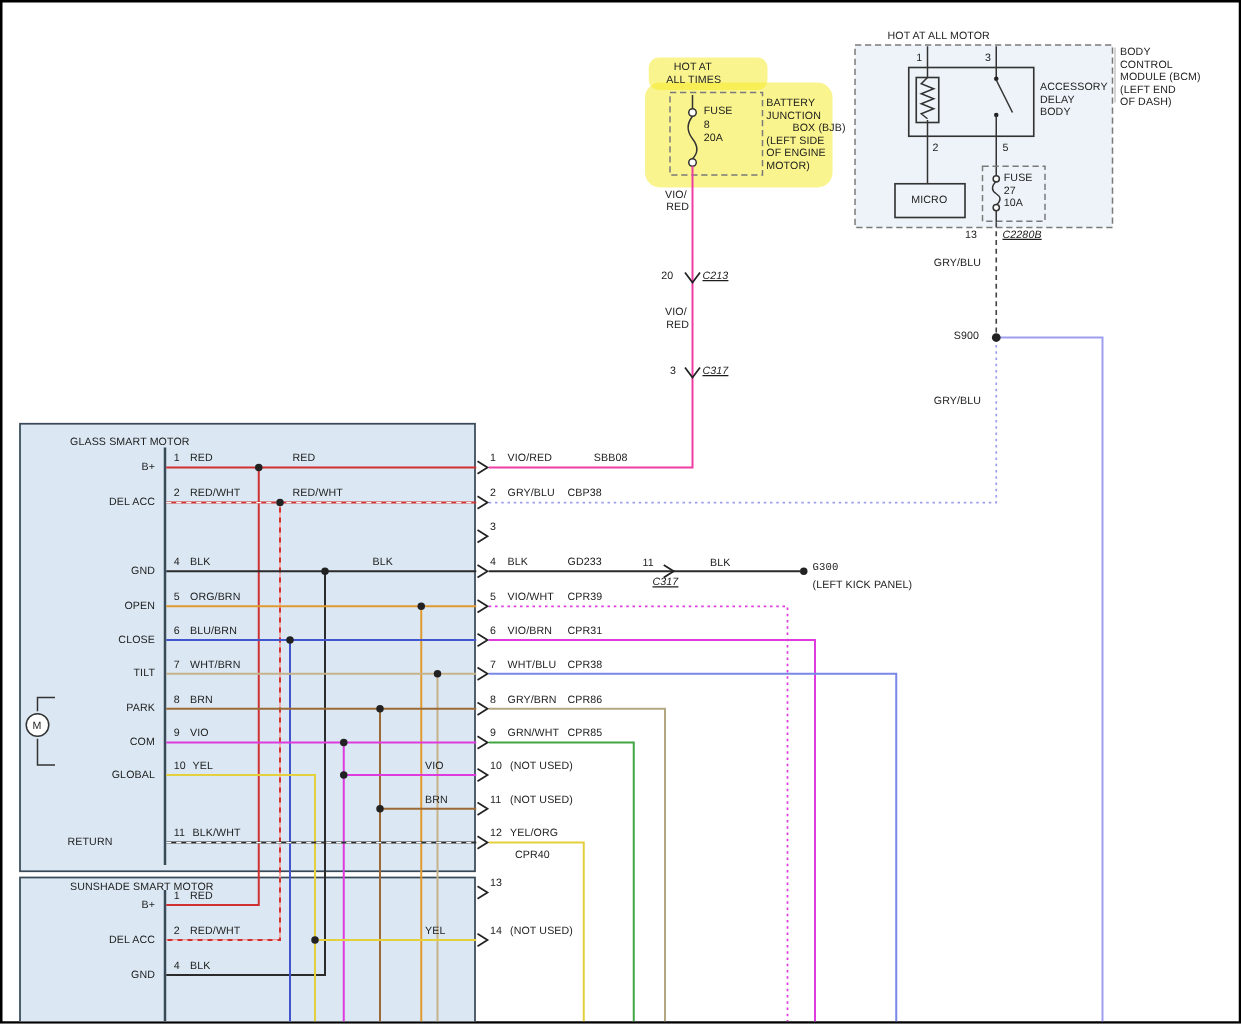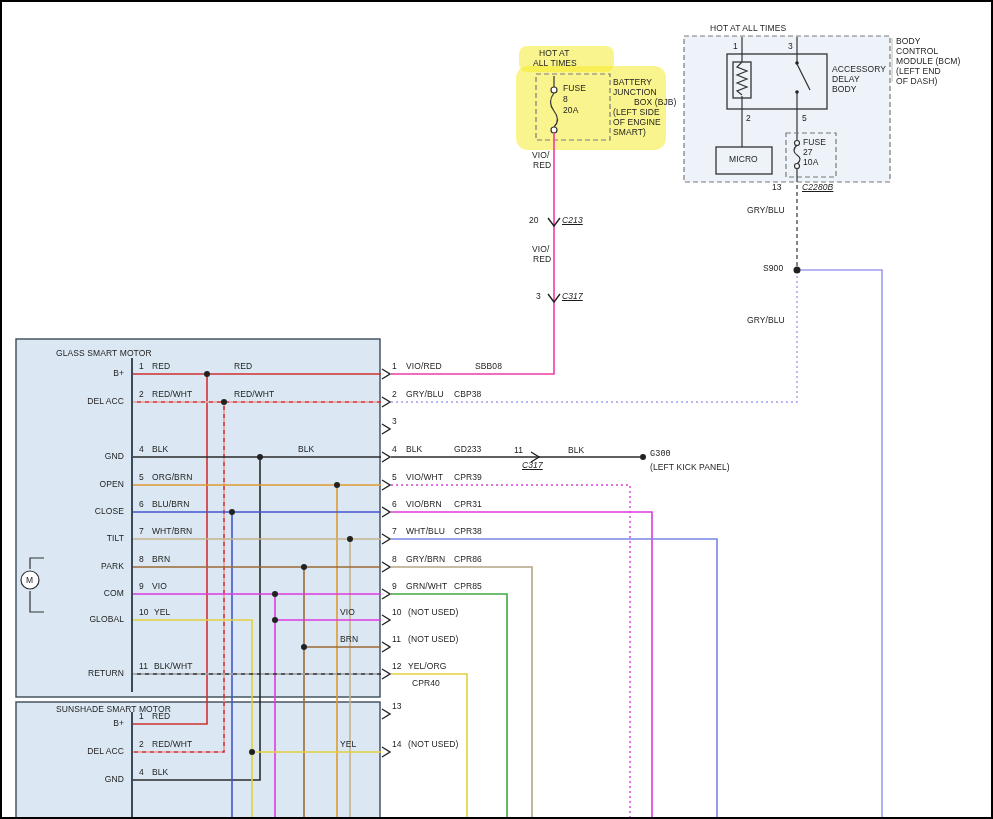--- a/index.html
+++ b/index.html
@@ -157,30 +157,30 @@
       <span class="lbl" style="left: 537px; top: 46px;">HOT AT</span>
       <span class="lbl" style="left: 531px; top: 56px;">ALL TIMES</span>
       <span class="lbl" style="left: 561px; top: 81px;">FUSE</span>
       <span class="lbl" style="left: 561px; top: 92px;">8</span>
       <span class="lbl" style="left: 561px; top: 103px;">20A</span>
       <span class="lbl" style="left: 611px; top: 75px;">BATTERY</span>
       <span class="lbl" style="left: 611px; top: 85px;">JUNCTION</span>
       <span class="lbl" style="left: 611px; top: 95px; padding-left: 21px;">BOX (BJB)</span>
       <span class="lbl" style="left: 611px; top: 105px;">(LEFT SIDE</span>
       <span class="lbl" style="left: 611px; top: 115px;">OF ENGINE</span>
-      <span class="lbl" style="left: 611px; top: 125px;">SMART)</span>
+      <span class="lbl" style="left: 611px; top: 125px;">MOTOR)</span>
       <span class="lbl" style="left: 530px; top: 148px;">VIO/</span>
       <span class="lbl" style="left: 531px; top: 158px;">RED</span>
       <span class="lbl" style="left: 527px; top: 213px;">20</span>
       <span class="lbl ul" style="left: 560px; top: 213px;">C213</span>
       <span class="lbl" style="left: 530px; top: 242px;">VIO/</span>
       <span class="lbl" style="left: 531px; top: 252px;">RED</span>
       <span class="lbl" style="left: 534px; top: 289px;">3</span>
       <span class="lbl ul" style="left: 560px; top: 289px;">C317</span>
-      <span class="lbl" style="left: 708px; top: 21px;">HOT AT ALL TIMES</span>
+      <span class="lbl" style="left: 708px; top: 21px;">HOT AT ALL MOTOR</span>
       <span class="lbl" style="left: 894px; top: 34px;">BODY</span>
       <span class="lbl" style="left: 894px; top: 44px;">CONTROL</span>
       <span class="lbl" style="left: 894px; top: 54px;">MODULE (BCM)</span>
       <span class="lbl" style="left: 894px; top: 64px;">(LEFT END</span>
       <span class="lbl" style="left: 894px; top: 74px;">OF DASH)</span>
       <span class="lbl" style="left: 830px; top: 62px;">ACCESSORY</span>
       <span class="lbl" style="left: 830px; top: 72px;">DELAY</span>
       <span class="lbl" style="left: 830px; top: 82px;">BODY</span>
       <span class="lbl" style="left: 731px; top: 39px;">1</span>
       <span class="lbl" style="left: 786px; top: 39px;">3</span>
@@ -262,21 +262,21 @@
       <span class="lbl" style="left: 150px; top: 524px;">WHT/BRN</span>
       <span class="lbl" style="left: 52px; top: 559px; width: 70px; text-align: right;">PARK</span>
       <span class="lbl" style="left: 137px; top: 552px;">8</span>
       <span class="lbl" style="left: 150px; top: 552px;">BRN</span>
       <span class="lbl" style="left: 52px; top: 586px; width: 70px; text-align: right;">COM</span>
       <span class="lbl" style="left: 137px; top: 579px;">9</span>
       <span class="lbl" style="left: 150px; top: 579px;">VIO</span>
       <span class="lbl" style="left: 52px; top: 612px; width: 70px; text-align: right;">GLOBAL</span>
       <span class="lbl" style="left: 137px; top: 605px;">10</span>
       <span class="lbl" style="left: 152px; top: 605px;">YEL</span>
-      <span class="lbl" style="left: 52px; top: 666px; width: 70px; text-align: right;">RETURN</span>
+      <span class="lbl" style="left: 52px; top: 666px; width: 70px; ">RETURN</span>
       <span class="lbl" style="left: 137px; top: 659px;">11</span>
       <span class="lbl" style="left: 152px; top: 659px;">BLK/WHT</span>
       <span class="lbl" style="left: 24px; top: 573px;">M</span>
       <span class="lbl" style="left: 54px; top: 702px;">SUNSHADE SMART MOTOR</span>
       <span class="lbl" style="left: 52px; top: 716px; width: 70px; text-align: right;">B+</span>
       <span class="lbl" style="left: 137px; top: 709px;">1</span>
       <span class="lbl" style="left: 150px; top: 709px;">RED</span>
       <span class="lbl" style="left: 52px; top: 744px; width: 70px; text-align: right;">DEL ACC</span>
       <span class="lbl" style="left: 137px; top: 737px;">2</span>
       <span class="lbl" style="left: 150px; top: 737px;">RED/WHT</span>

